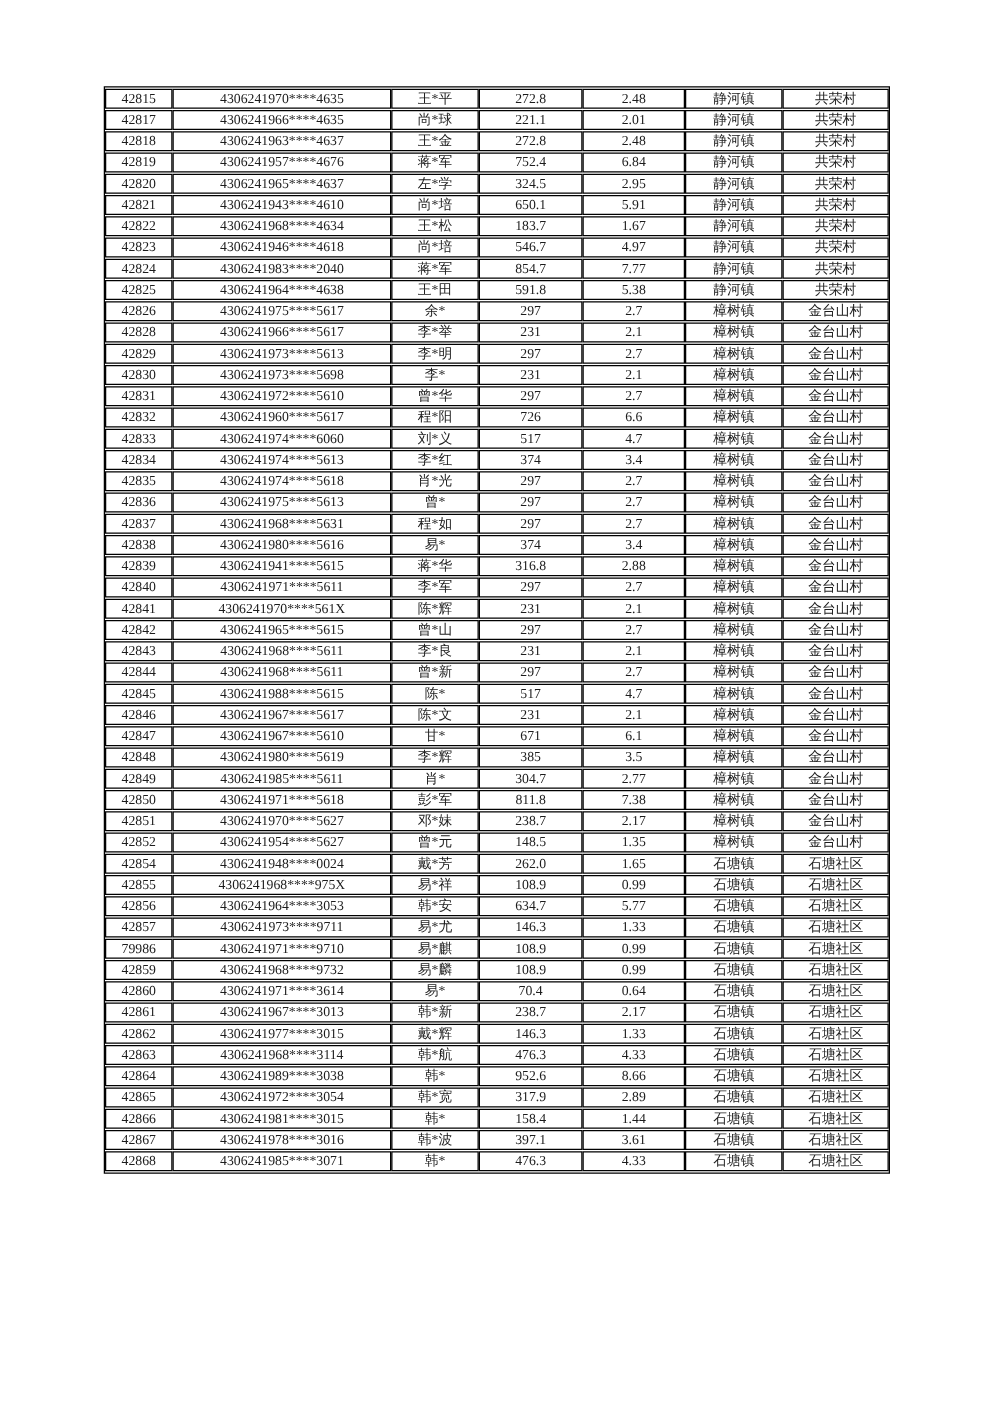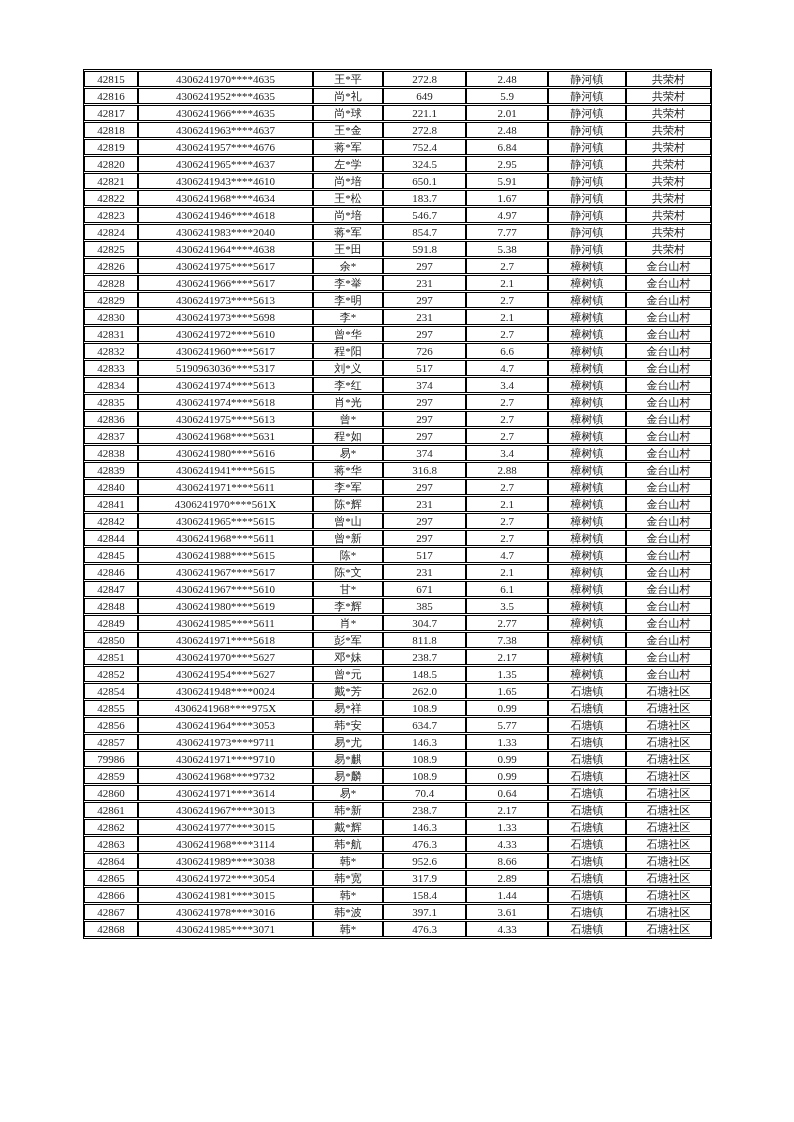--- a/index.html
+++ b/index.html
@@ -57,29 +57,20 @@
         <tr>
           <td>42815</td>
           <td>4306241970****4635</td>
           <td>王*平</td>
           <td>272.8</td>
           <td>2.48</td>
           <td>静河镇</td>
           <td>共荣村</td>
         </tr>
         <tr>
-          <td>42816</td>
-          <td>4306241952****4635</td>
-          <td>尚*礼</td>
-          <td>649</td>
-          <td>5.9</td>
-          <td>静河镇</td>
-          <td>共荣村</td>
-        </tr>
-        <tr>
           <td>42817</td>
           <td>4306241966****4635</td>
           <td>尚*球</td>
           <td>221.1</td>
           <td>2.01</td>
           <td>静河镇</td>
           <td>共荣村</td>
         </tr>
         <tr>
           <td>42818</td>
@@ -202,21 +193,21 @@
           <td>42832</td>
           <td>4306241960****5617</td>
           <td>程*阳</td>
           <td>726</td>
           <td>6.6</td>
           <td>樟树镇</td>
           <td>金台山村</td>
         </tr>
         <tr>
           <td>42833</td>
-          <td>5190963036****5317</td>
+          <td>4306241974****6060</td>
           <td>刘*义</td>
           <td>517</td>
           <td>4.7</td>
           <td>樟树镇</td>
           <td>金台山村</td>
         </tr>
         <tr>
           <td>42834</td>
           <td>4306241974****5613</td>
           <td>李*红</td>
@@ -291,20 +282,29 @@
         <tr>
           <td>42842</td>
           <td>4306241965****5615</td>
           <td>曾*山</td>
           <td>297</td>
           <td>2.7</td>
           <td>樟树镇</td>
           <td>金台山村</td>
         </tr>
         <tr>
+          <td>42843</td>
+          <td>4306241968****5611</td>
+          <td>李*良</td>
+          <td>231</td>
+          <td>2.1</td>
+          <td>樟树镇</td>
+          <td>金台山村</td>
+        </tr>
+        <tr>
           <td>42844</td>
           <td>4306241968****5611</td>
           <td>曾*新</td>
           <td>297</td>
           <td>2.7</td>
           <td>樟树镇</td>
           <td>金台山村</td>
         </tr>
         <tr>
           <td>42845</td>

